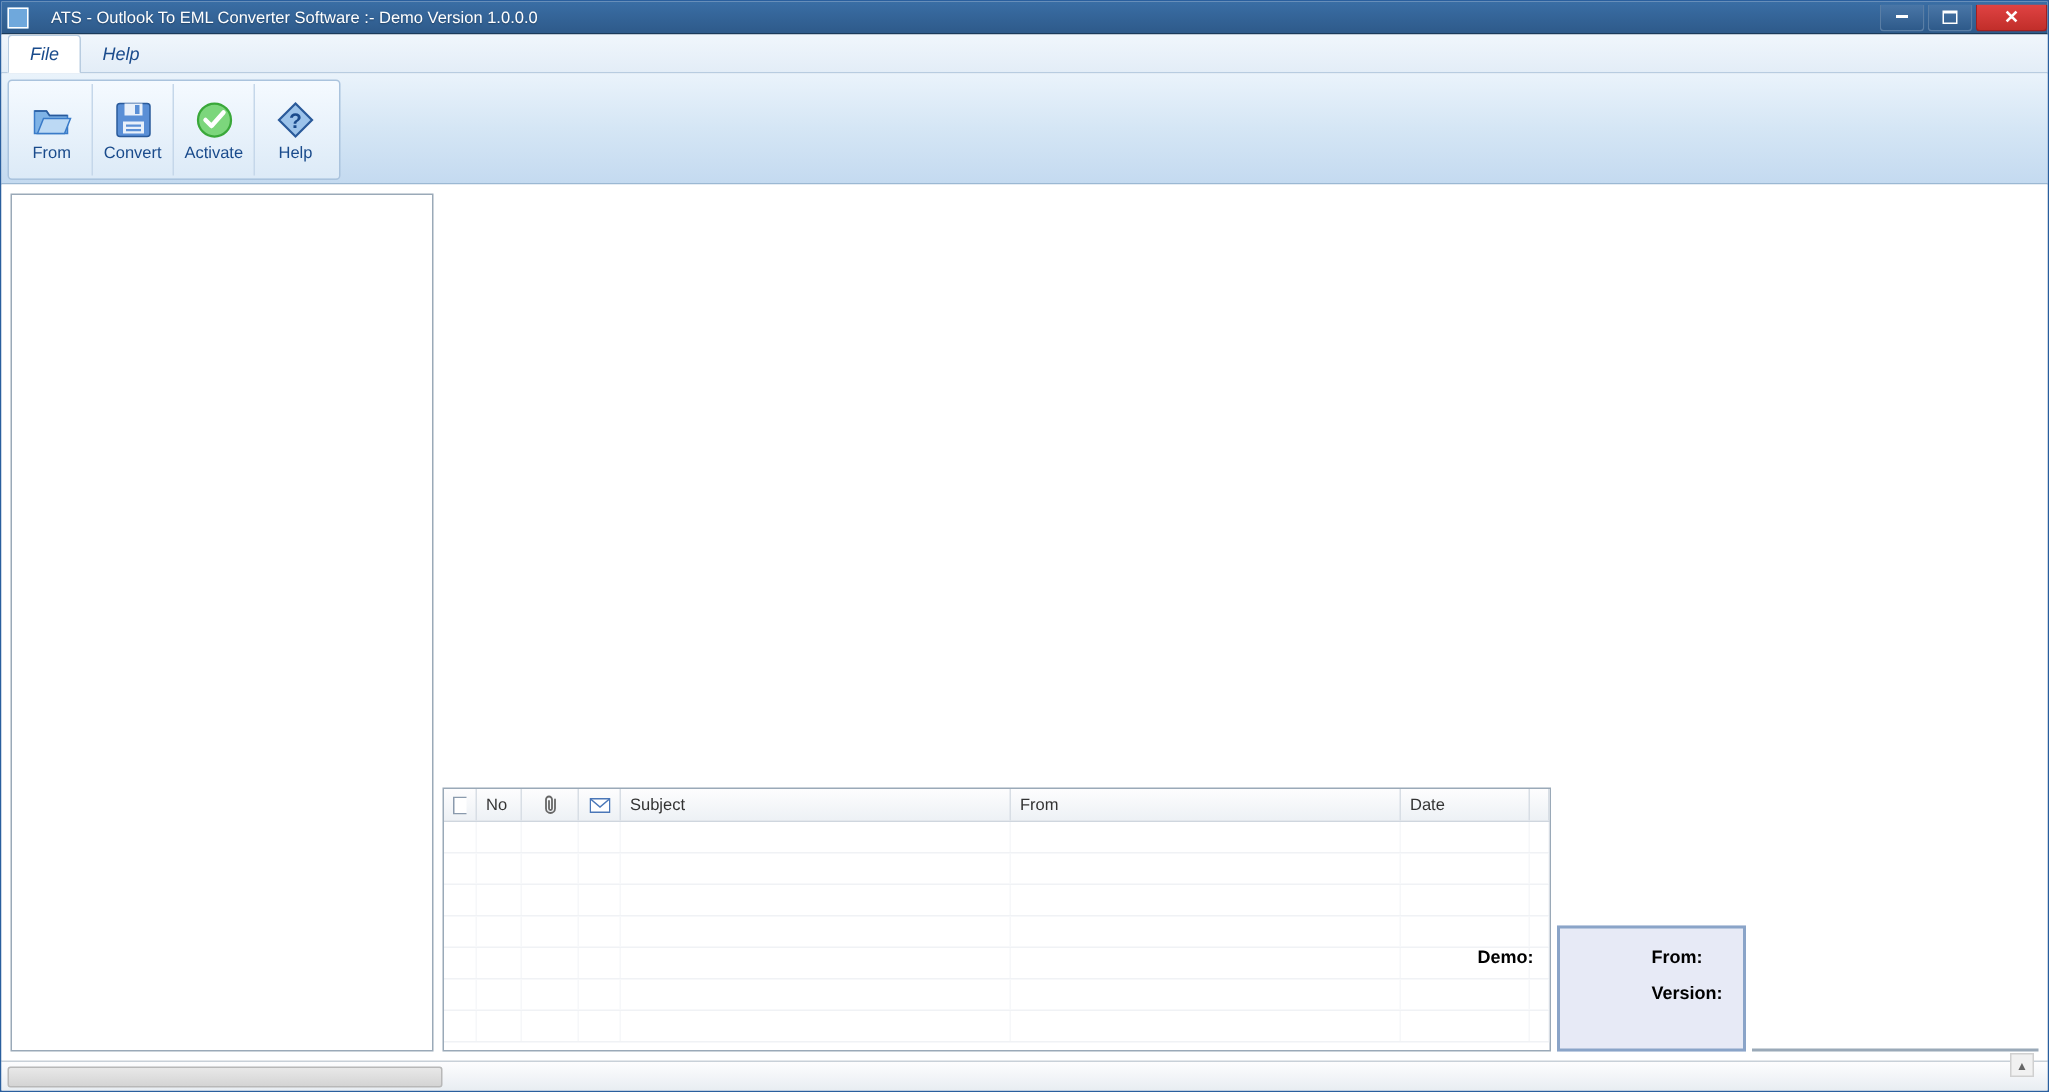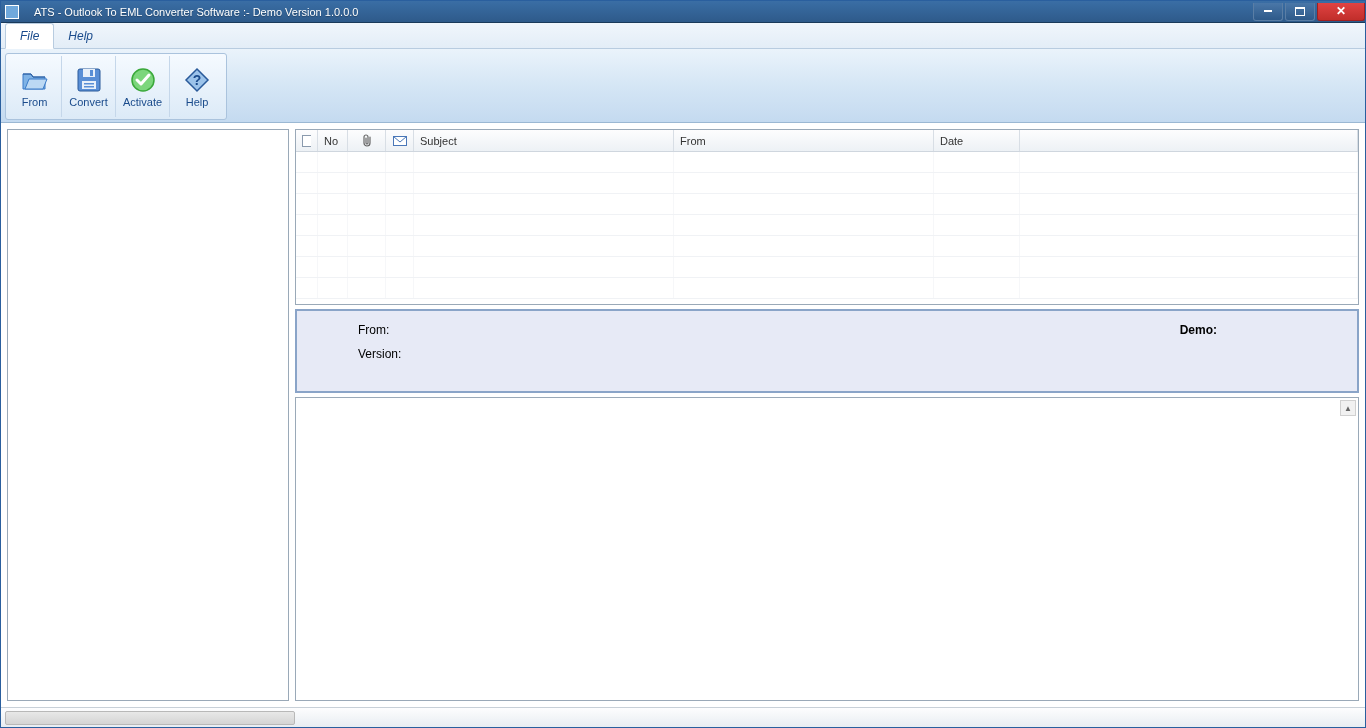--- a/index.html
+++ b/index.html
@@ -21,36 +21,36 @@
   .menu-item.active { background: #fff; border: 1px solid #b8cce0; border-bottom: 1px solid #fff; border-radius: 3px 3px 0 0; margin-bottom: -1px; }
   
   .toolbar { height: 74px; background: linear-gradient(to bottom, #eaf3fb 0%, #d5e6f5 50%, #c4daf0 100%); display: flex; align-items: stretch; padding: 4px 4px 2px 4px; border-bottom: 1px solid #9bb8d3; }
   .tool-group { display: flex; background: linear-gradient(to bottom, #f5faff, #dceaf7); border: 1px solid #aac3dd; border-radius: 3px; margin-right: 6px; padding: 2px; }
   .tool-btn { width: 54px; display: flex; flex-direction: column; align-items: center; justify-content: center; gap: 2px; color: #1a4b8c; font-size: 11px; border-right: 1px solid #c5d7ea; padding: 2px 0; }
   .tool-btn:last-child { border-right: none; }
   .tool-btn .ico { width: 28px; height: 28px; display: flex; align-items: center; justify-content: center; }
   
   .workspace { flex: 1; display: flex; padding: 6px; gap: 6px; background: #fff; min-height: 0; }
   .tree-pane { width: 282px; border: 1px solid #9aa9b8; background: #fff; }
-  .right-pane { flex: 1; display: flex; flex-direction: column; gap: 4px; min-height: 0; }
+  .right-pane { flex: 1; display: flex; flex-direction: row; gap: 4px; min-height: 0; align-items: flex-end; }
   .list-pane { height: 176px; border: 1px solid #9aa9b8; background: #fff; overflow: hidden; }
   .list-header { display: flex; height: 22px; background: linear-gradient(to bottom, #fdfdfe, #edf1f5); border-bottom: 1px solid #cfd6de; font-size: 11px; color: #333; }
   .list-header .col { border-right: 1px solid #d8dee5; display: flex; align-items: center; padding: 0 6px; }
   .col-chk { width: 22px; justify-content: center; }
   .col-no { width: 30px; }
   .col-att { width: 38px; justify-content: center; }
   .col-env { width: 28px; justify-content: center; }
   .col-from { width: 260px; }
   .col-subj { width: 260px; }
   .col-date { width: 86px; }
   .col-rest { flex: 1; border-right: none; }
   .list-rows .row { display: flex; height: 21px; border-bottom: 1px solid #f0f2f5; }
   .list-rows .row .cell { border-right: 1px solid #f6f7f9; }
   .preview-header { height: 84px; border: 2px solid #8aa4c8; background: #e7eaf6; padding: 12px 14px; font-size: 12px; color: #000; position: relative; }
-  .preview-header .lbl { font-weight: normal; padding-left: 47px; }
+  .preview-header .lbl { font-weight: bold; padding-left: 47px; }
   .preview-header .date-lbl { position: absolute; right: 140px; top: 12px; font-weight: bold; }
   .preview-body { flex: 1; border: 1px solid #9aa9b8; background: #fff; position: relative; }
   .preview-body .scroll-stub { position: absolute; top: 2px; right: 2px; width: 16px; height: 16px; background: #f1f1f1; border: 1px solid #d0d0d0; display:flex; align-items:center; justify-content:center; font-size:8px; color:#666; }
   
   .statusbar { height: 20px; background: linear-gradient(to bottom, #fdfdfe, #e8edf2); border-top: 1px solid #c8d0d8; display: flex; align-items: center; padding: 2px 4px; }
   .status-seg { width: 290px; height: 14px; background: linear-gradient(to bottom, #e8e8e8, #d4d4d4); border: 1px solid #b8b8b8; border-radius: 2px; }
   
   svg { display: block; }
 </style>
 </head>

